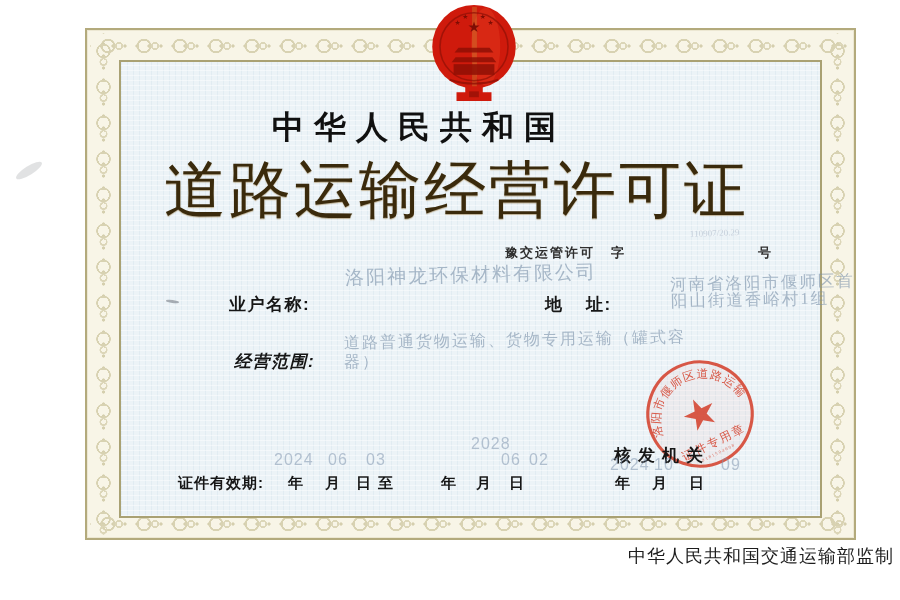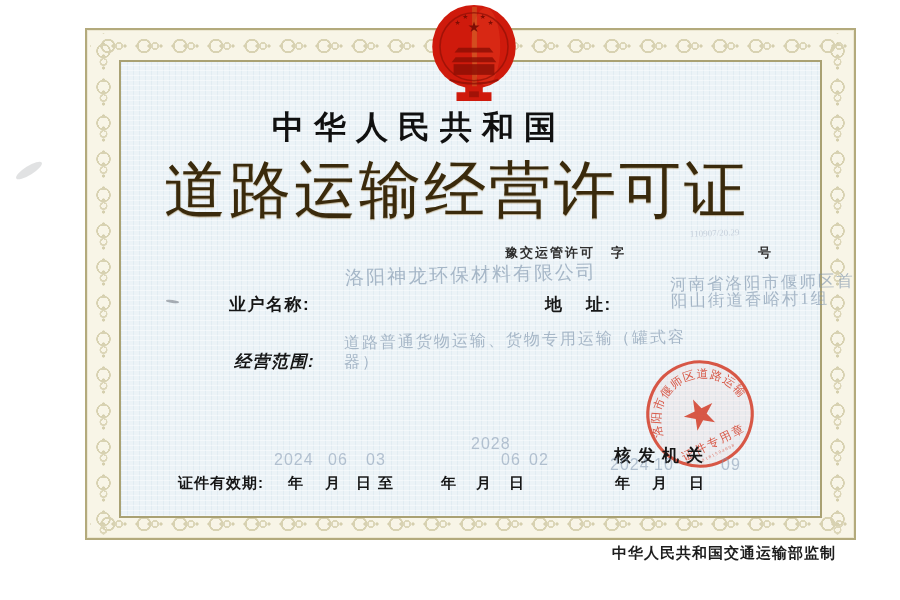--- a/index.html
+++ b/index.html
@@ -45,21 +45,21 @@
           font-family:"Liberation Sans","DejaVu Sans",sans-serif;}
   .label{font-size:17px;font-weight:bold;letter-spacing:1.5px;color:#161616;
          font-family:"Liberation Sans","DejaVu Sans",sans-serif;}
   .faint{color:rgba(122,145,170,0.62);}
   .fillval{font-size:17px;letter-spacing:2px;}
   .fdate{font-size:16px;letter-spacing:1px;color:rgba(130,150,175,0.55);
          font-family:"Liberation Sans","DejaVu Sans",sans-serif;}
   .tok{font-size:15px;font-weight:bold;color:#161616;
        font-family:"Liberation Sans","DejaVu Sans",sans-serif;}
   .row-y{top:474px;}
-  .footer-text{left:612px;top:544px;font-size:15px;font-weight:bold;letter-spacing:1px;color:#1d1d1d;
+  .footer-text{left:628px;top:544px;font-size:18px;font-weight:normal;letter-spacing:1px;color:#1d1d1d;
                font-family:"Liberation Sans","DejaVu Sans",sans-serif;}
   .smudge{position:absolute;border-radius:50%;}
 </style>
 </head>
 <body>
 
 <div class="page">
 
   <div class="frame">
     <div class="strip h top"></div>

